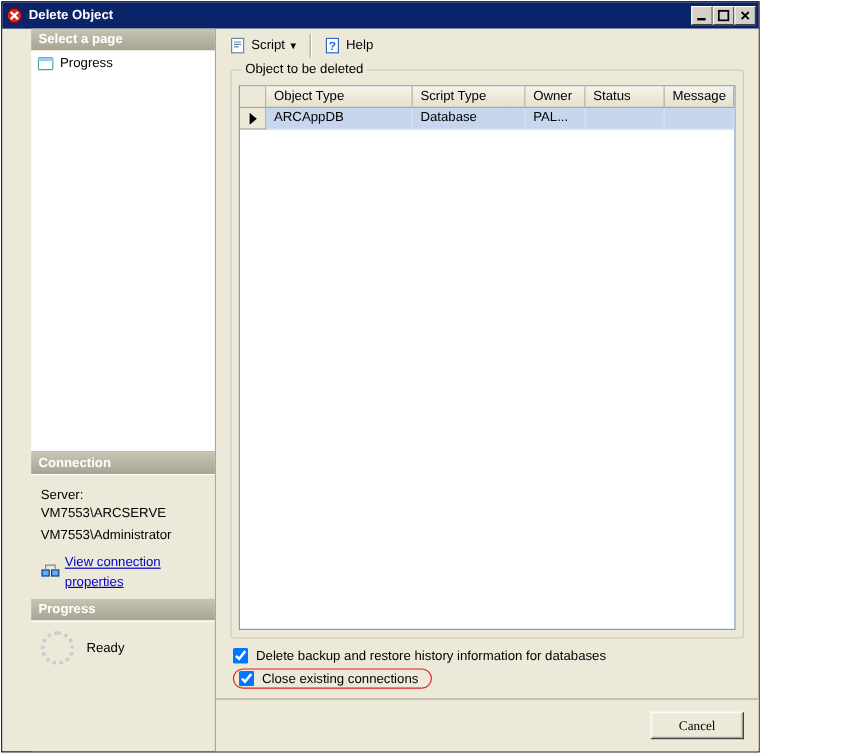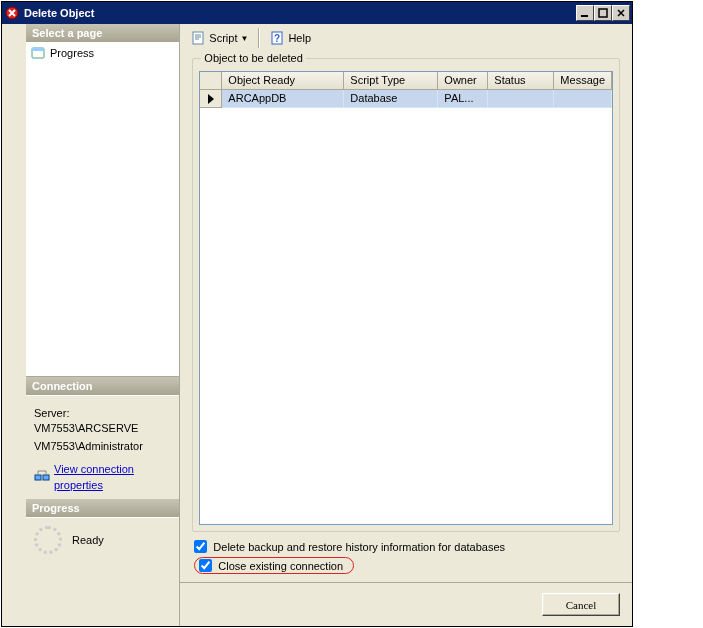--- a/index.html
+++ b/index.html
@@ -342,21 +342,21 @@
           </span>
           <span>Help</span>
         </div>
       </div>
 
       <div class="groupbox">
         <div class="legend">Object to be deleted</div>
         <div class="grid">
           <div class="grid-head">
             <div class="rowhandle"></div>
-            <div class="ghcell col-name">Object Ready</div>
+            <div class="ghcell col-name">Object Type</div>
             <div class="ghcell col-type">Script Type</div>
             <div class="ghcell col-owner">Owner</div>
             <div class="ghcell col-status">Status</div>
             <div class="ghcell col-msg">Message</div>
           </div>
           <div class="grid-row">
             <div class="rowhandle">
               <svg width="8" height="10">
                   <path d="M1 0 L7 5 L1 10 Z" fill="#000"></path>
                 </svg>
@@ -371,21 +371,21 @@
       </div>
 
       <div class="checks">
         <div class="checkrow">
           <input type="checkbox" checked="" style="">
           <span>Delete backup and restore history information for databases</span>
         </div>
         <div class="checkrow">
           <span class="highlight">
             <input type="checkbox" checked="" style="">
-            <span>Close existing connection</span>
+            <span>Close existing connections</span>
           </span>
         </div>
       </div>
 
       <div class="footer">
         <button class="btn">Cancel</button>
       </div>
     </div>
   </div>
 </div>

